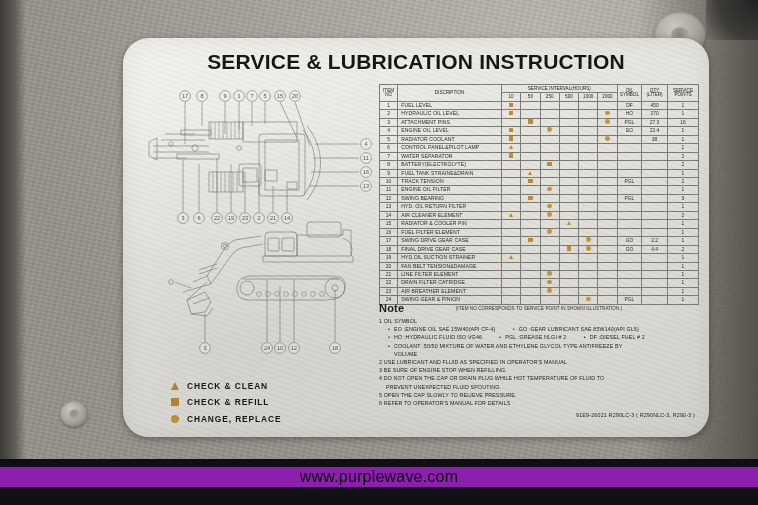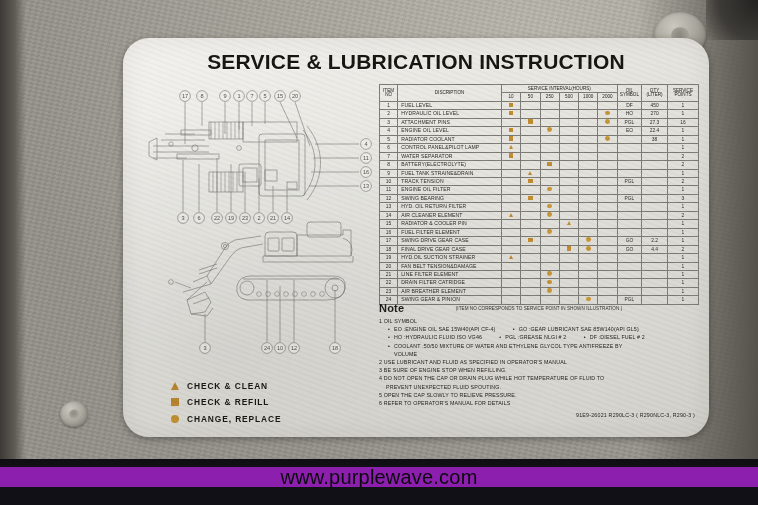--- a/index.html
+++ b/index.html
@@ -106,21 +106,21 @@
   
   #diagram{position:absolute;left:24px;top:48px;width:234px;height:290px;}
   #diagram svg{display:block;}
 
   
   #wm-band{position:absolute;left:0;bottom:0;width:100%;height:46px;
     background:linear-gradient(180deg,#0e0e12 0%,#15141a 42%,#121117 100%);}
   #wm-bar{position:absolute;left:0;bottom:18px;width:100%;height:20px;background:#8d1fae;}
   #wm-text{position:absolute;left:0;bottom:17px;width:100%;height:22px;
     display:flex;align-items:center;justify-content:center;
-    font-size:20px;color:#0b0a0d;letter-spacing:.2px;}
+    font-size:16px;color:#0b0a0d;letter-spacing:.2px;}
   #wm-under{position:absolute;left:0;bottom:0;width:100%;height:18px;background:#101016;}
 </style>
 </head>
 <body>
 
 <div id="panel">
   <div id="edge-left"></div>
   <div id="edge-top-right"></div>
   <div id="edge-corner"></div>
 

